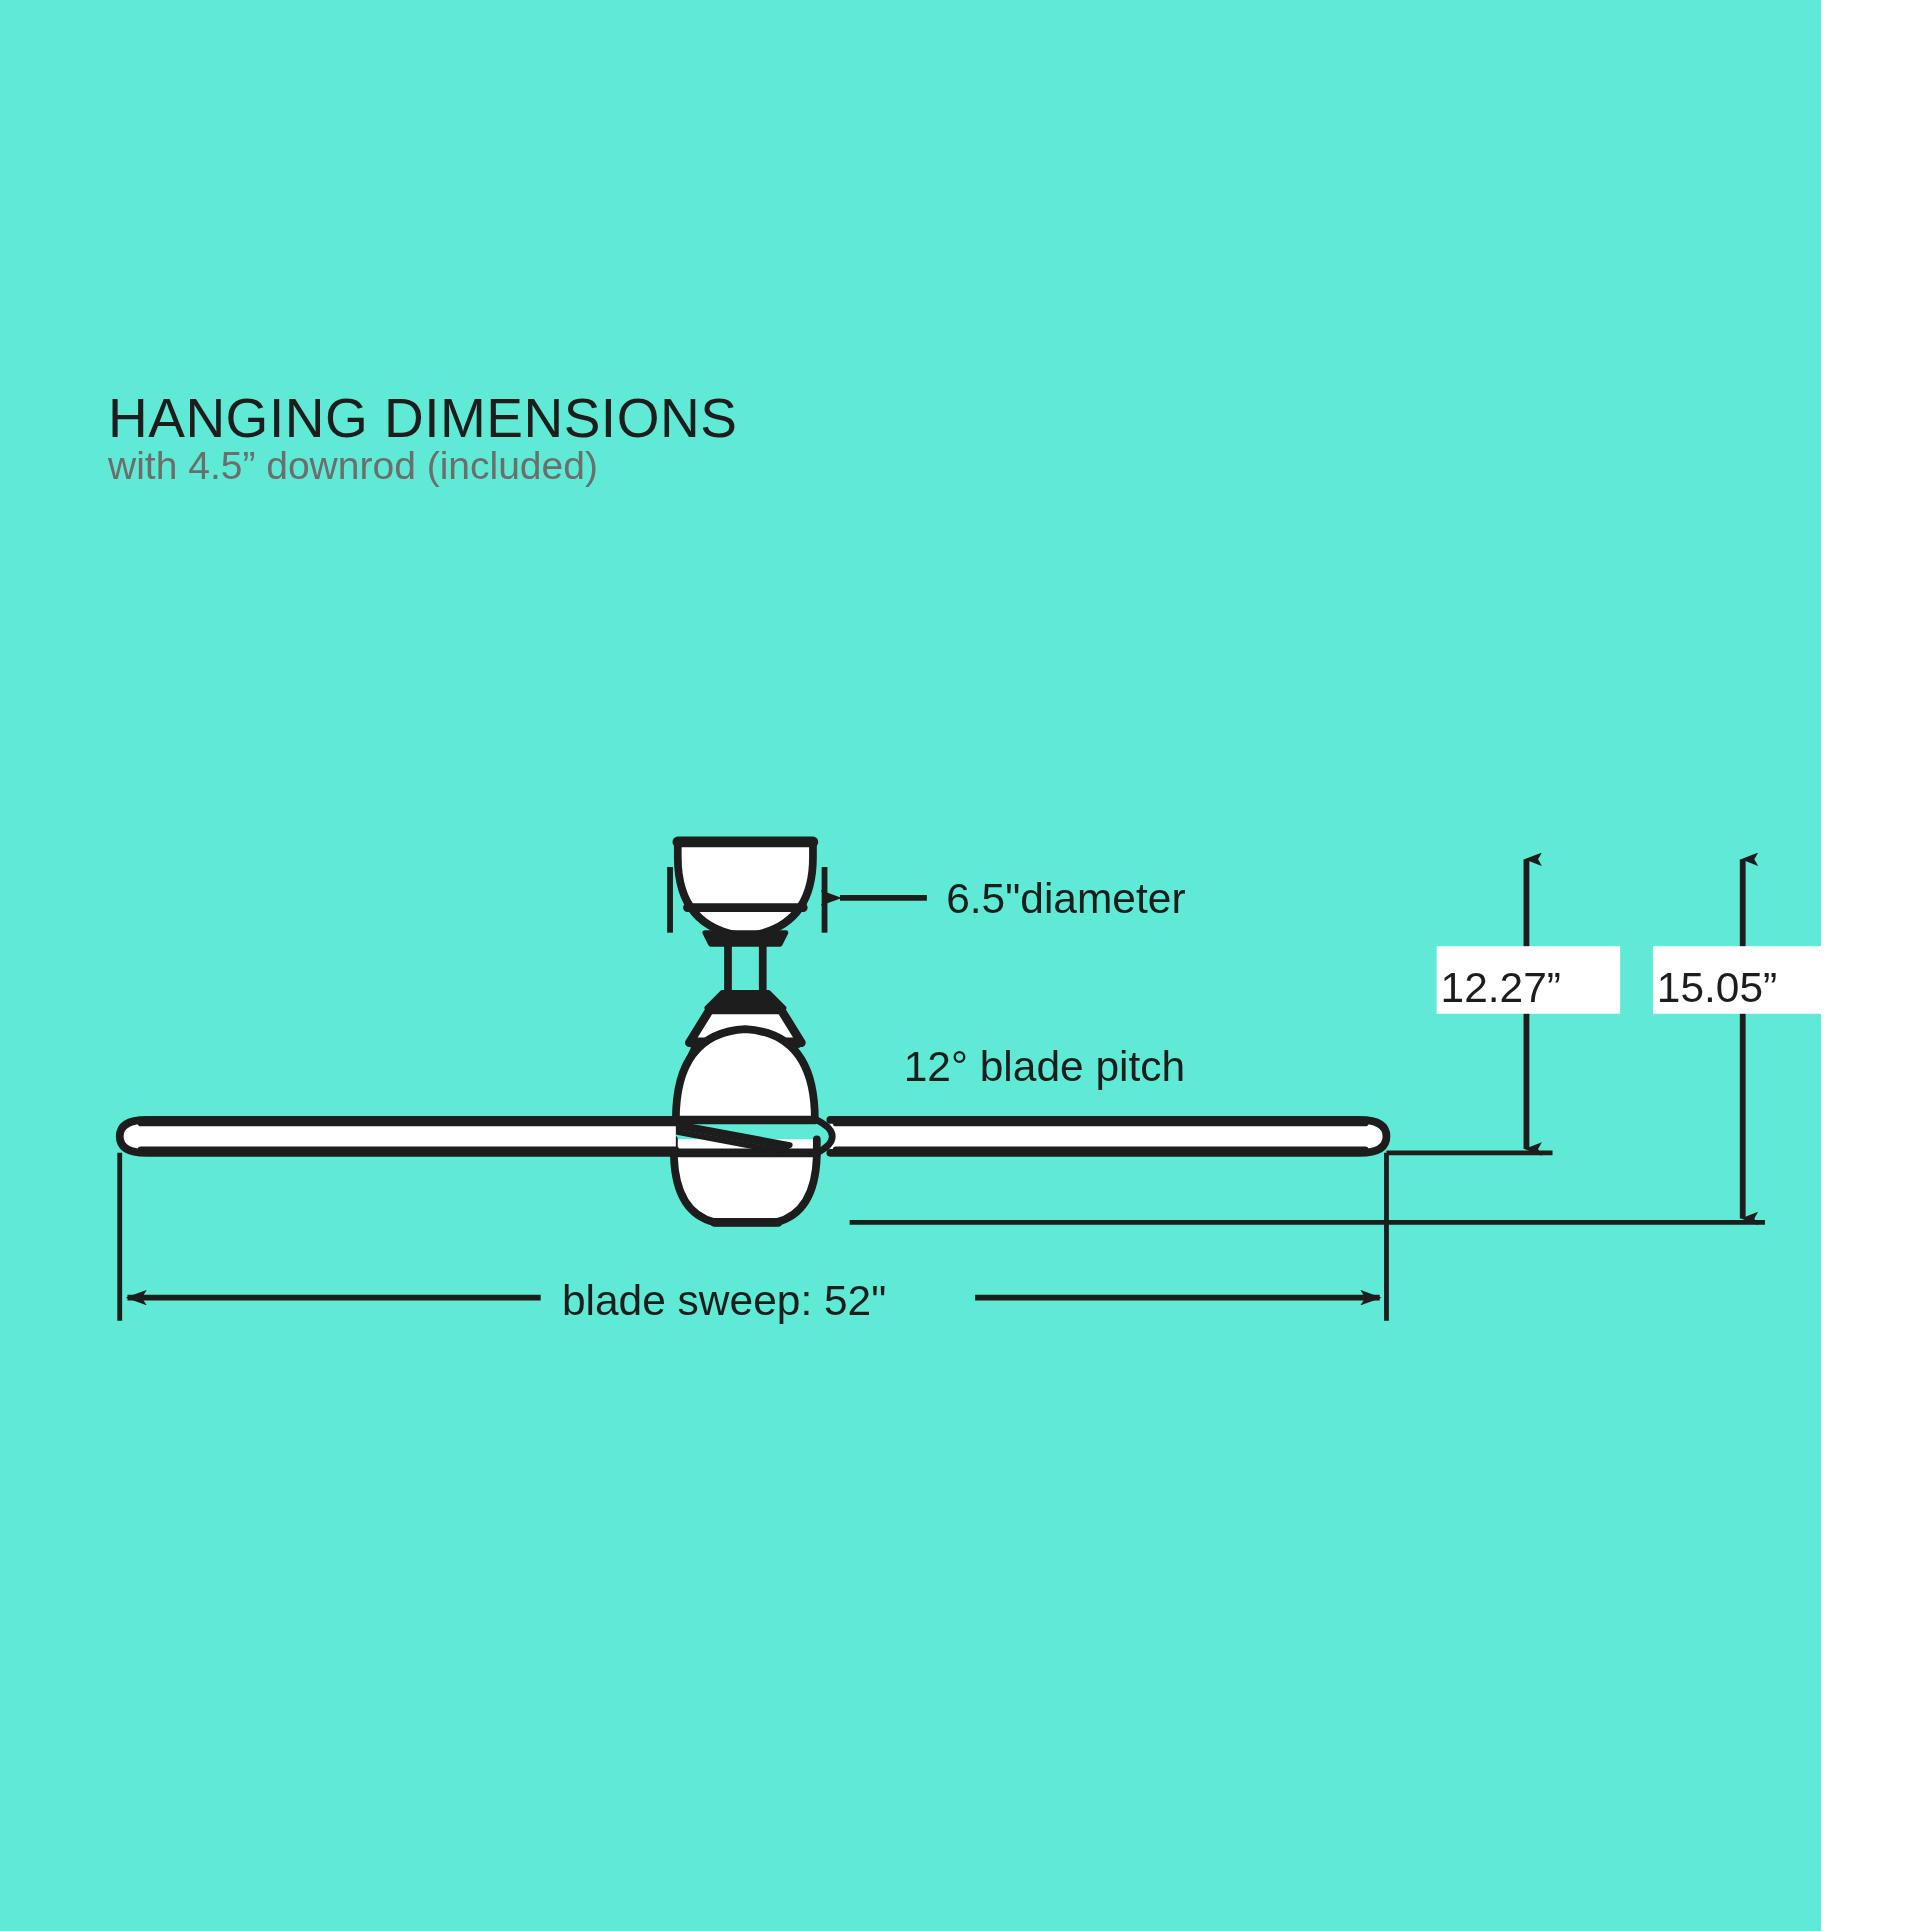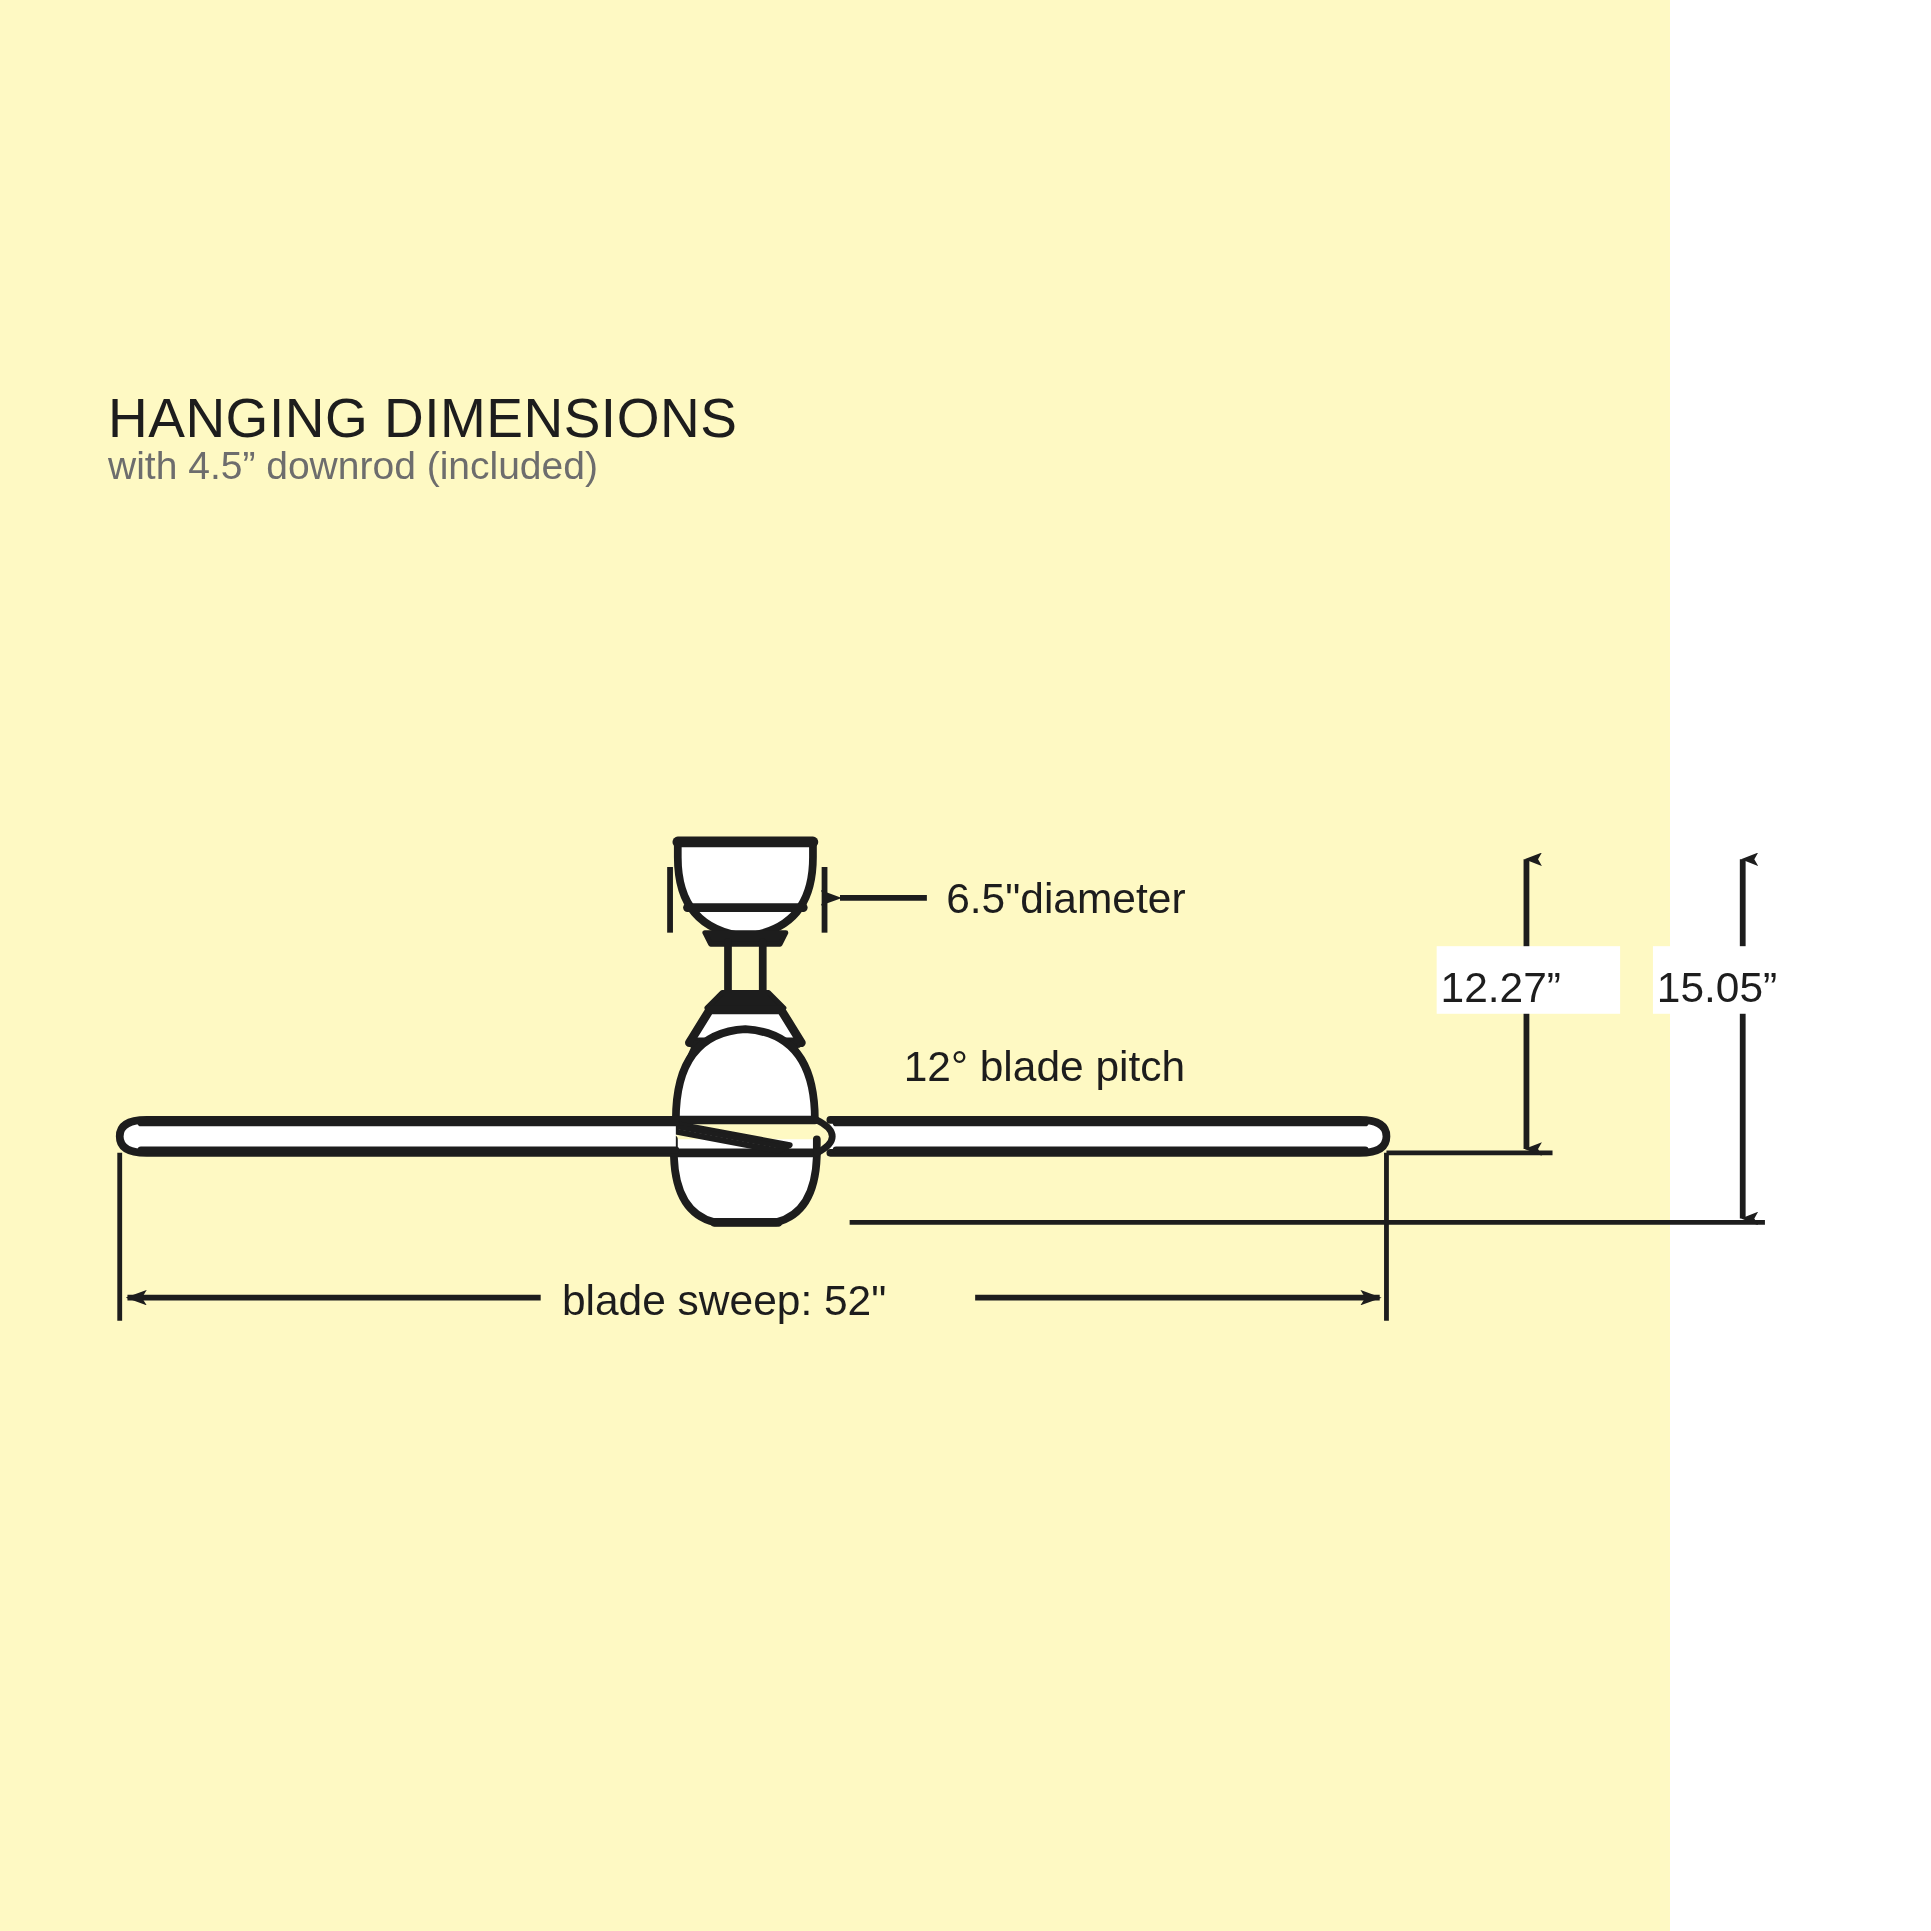--- a/index.html
+++ b/index.html
@@ -10,23 +10,23 @@
   }
   body {
     width: 1931px;
     height: 1931px;
     font-family: "Liberation Sans", sans-serif;
     overflow: hidden;
     position: relative;
   }
   #page {
     position: relative;
-    width: 1670px;
+    width: 1821px;
     height: 1931px;
-    background: #fef9c3;
+    background: #5eead4;
   }
   .heading-block {
     position: absolute;
     left: 108px;
     top: 391px;
   }
   .title {
     font-family: "Liberation Sans", sans-serif;
     font-size: 55px;
     font-weight: 400;

